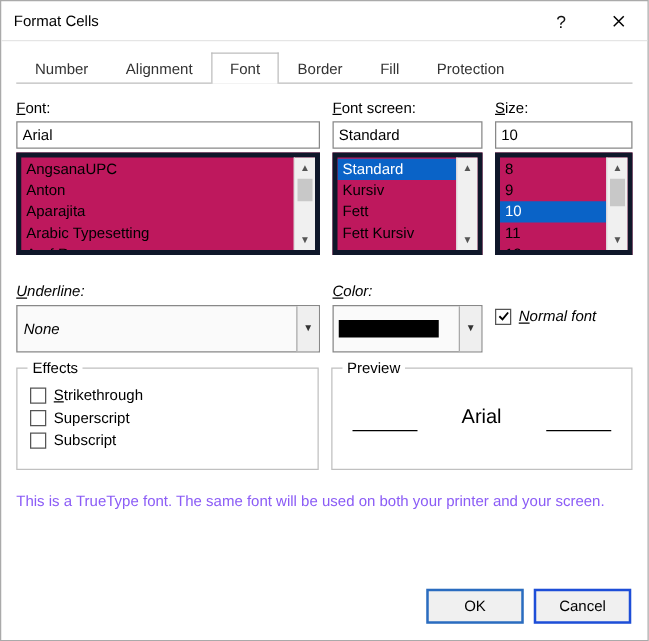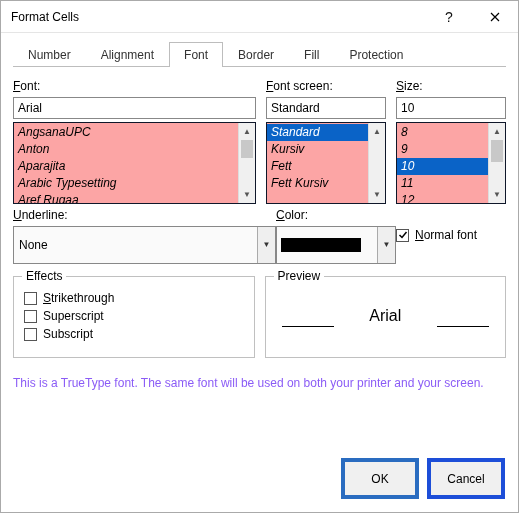--- a/index.html
+++ b/index.html
@@ -59,26 +59,25 @@
   .lbl { margin-bottom: 4px; display: block; }
   .ul-f::first-letter { text-decoration: underline; }
   .txtbox {
     width: 100%;
     height: 22px;
     border: 1px solid #888;
     padding: 2px 4px;
     font: inherit;
   }
   .listwrap {
-    border: 1px solid #0f172a;
+    border: 4px solid #0f172a;
     margin-top: 3px;
     height: 82px;
     display: flex;
-    background: #fca5a5;
-    font-style: italic;
+    background: #be185d;
   }
   .list {
     flex: 1;
     overflow: hidden;
     padding: 1px 0;
   }
   .list .item {
     padding: 1px 4px;
     white-space: nowrap;
     line-height: 15px;
@@ -99,21 +98,21 @@
     width: 17px; height: 17px;
     display: flex; align-items: center; justify-content: center;
     color: #555;
   }
   .sb-track { flex: 1; width: 100%; position: relative; }
   .sb-thumb {
     position: absolute; left: 2px; right: 2px;
     background: #c8c8c8;
     border-radius: 0;
   }
-  .row2 { display: flex; gap: 0; margin-top: 4px; }
+  .row2 { display: flex; gap: 10px; margin-top: 22px; font-style: italic; }
   .col-under { flex: 1 1 220px; }
   .col-color { flex: 0 0 120px; }
   .col-normal { flex: 0 0 110px; display: flex; padding-bottom: 2px; }
   .combo {
     position: relative;
     border: 1px solid #888;
     height: 38px;
     display: flex;
     align-items: stretch;
     background: #fafafa;
@@ -170,22 +169,22 @@
   .hint { margin-top: 18px; color: #8b5cf6; }
   .buttons {
     position: absolute;
     right: 14px;
     bottom: 14px;
     display: flex;
     gap: 8px;
   }
   .btn {
     min-width: 78px;
-    height: 41px;
-    border: 4px solid #1d4ed8;
+    height: 28px;
+    border: 2px solid #1d4ed8;
     background: #f0f0f0;
     display: flex; align-items: center; justify-content: center;
   }
   .btn.default { border-color: #2a6cc0; }
   .tri { font-size: 8px; line-height: 1; }
 </style>
 </head>
 <body>
 
 <div class="titlebar">

